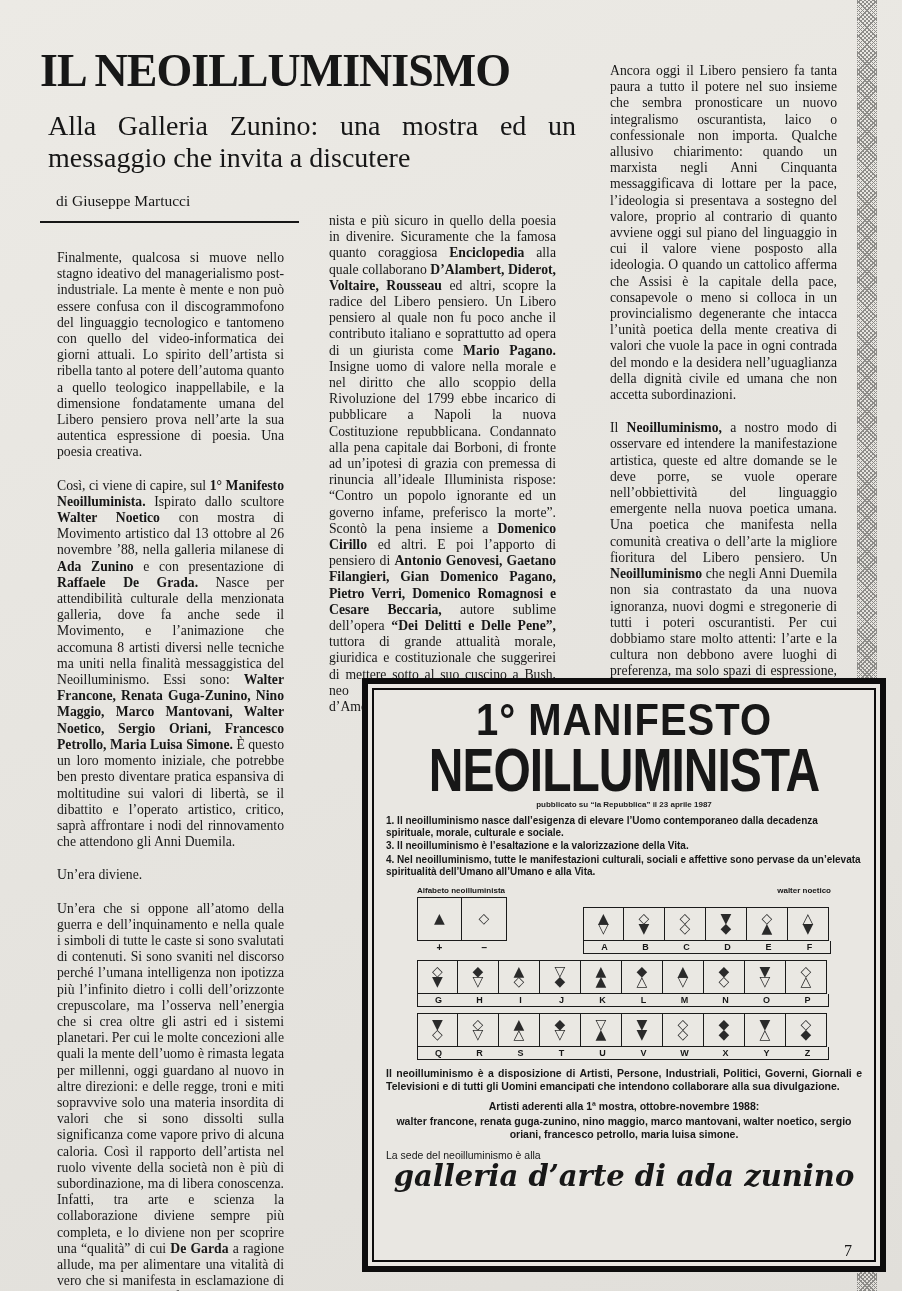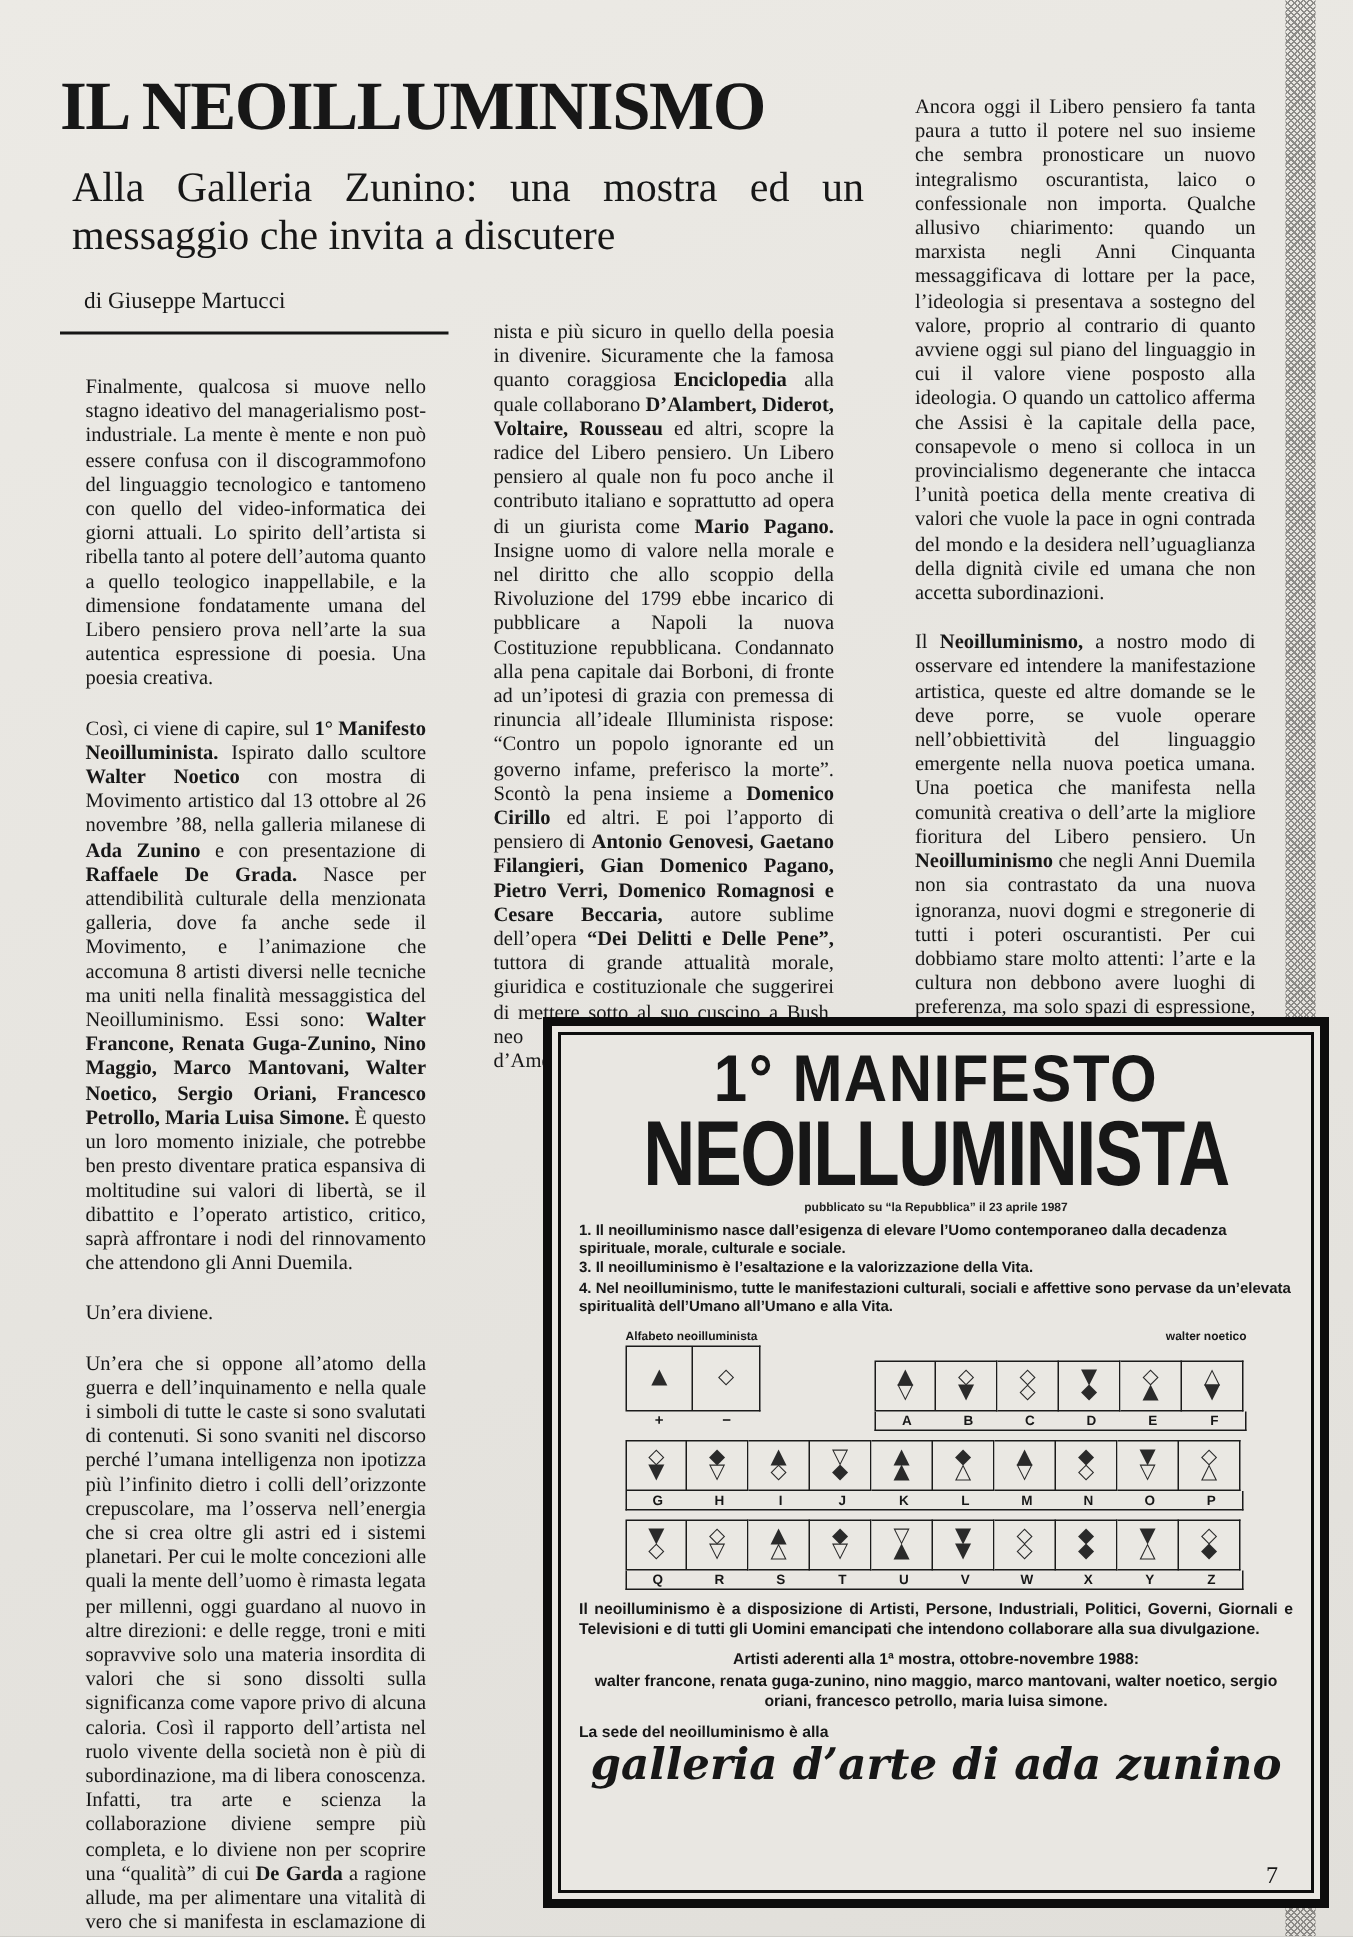--- a/index.html
+++ b/index.html
@@ -56,21 +56,21 @@
      font-family:"DejaVu Sans",sans-serif;}
   .letterrow{display:flex;border:1px solid #1b1b1b;border-top:none;}
   .letter{width:41px;text-align:center;font-size:9px;font-weight:bold;padding:1px 0;}
   .special .cell{width:45px;height:44px;}
   .special .letterrow{border:none;}
   .special .letter{width:45px;font-size:10px;}
   .alpha-full{margin-top:6px;width:fit-content;}
   .ad-avail{font-size:10.5px;line-height:1.25;font-weight:bold;text-align:justify;margin:7px 0 0;}
   .ad-artists-h{font-size:10.5px;font-weight:bold;text-align:center;margin:7px 0 0;}
   .ad-artists{font-size:10.5px;line-height:1.25;font-weight:bold;text-align:center;margin:3px 0 0;}
-  .ad-sede{font-size:10.5px;font-weight:bold;text-align:left;margin:8px 0 0;}
+  .ad-sede{font-size:10.5px;font-weight:normal;text-align:left;margin:8px 0 0;}
   .gallery-name{font-family:"DejaVu Serif","Liberation Serif",serif;
                 font-style:italic;font-weight:600;font-size:29px;
                 text-align:center;margin-top:0;line-height:1.05;}
   .pageno{position:absolute;left:844px;top:1242px;font-size:16px;}
 </style>
 </head>
 <body>
 
 <div class="page">
   <div class="hatch"></div>

